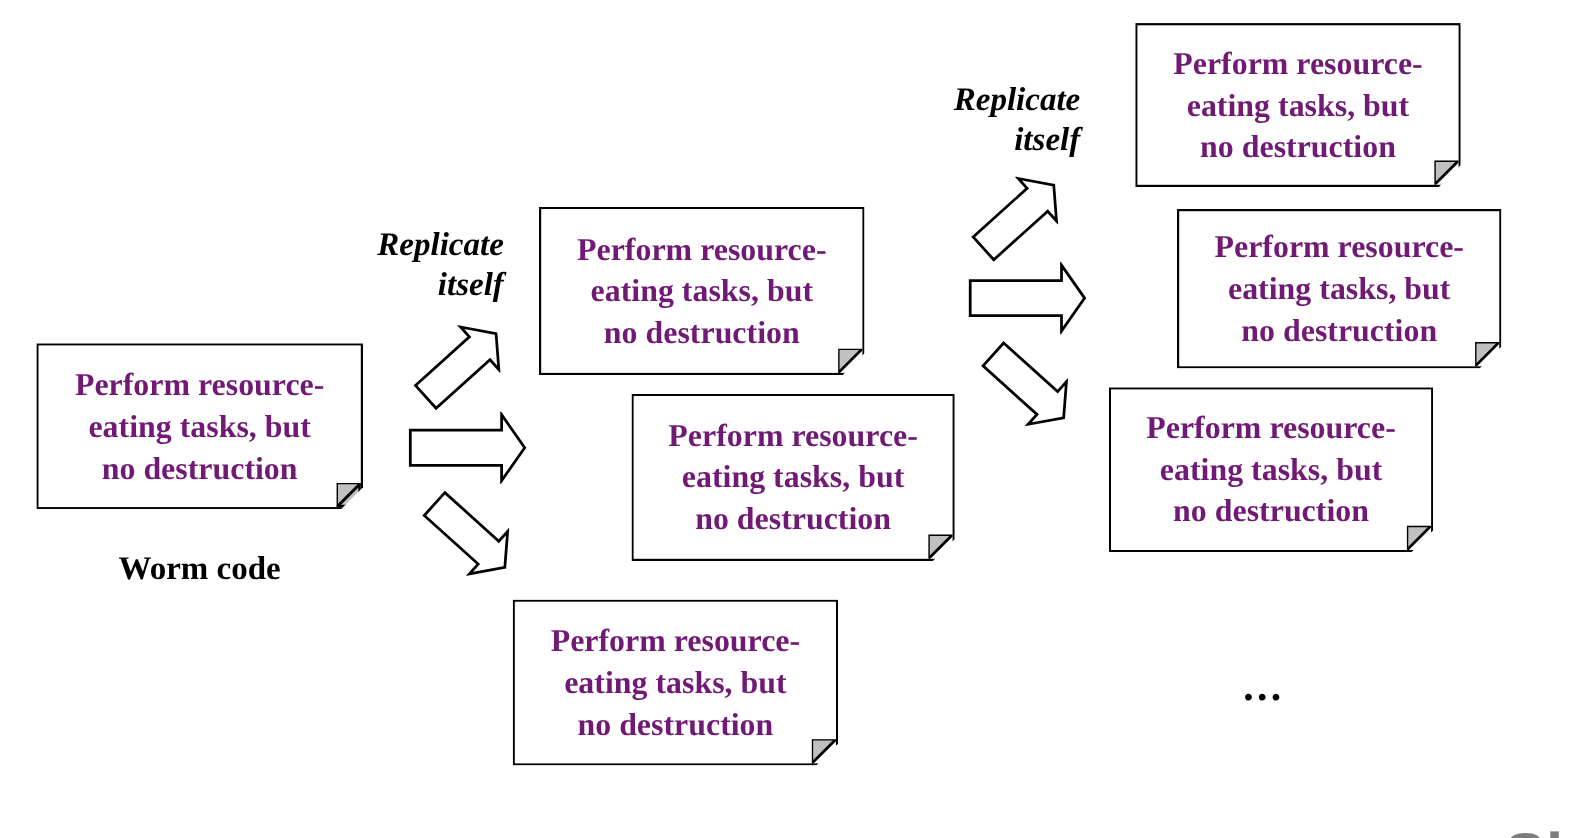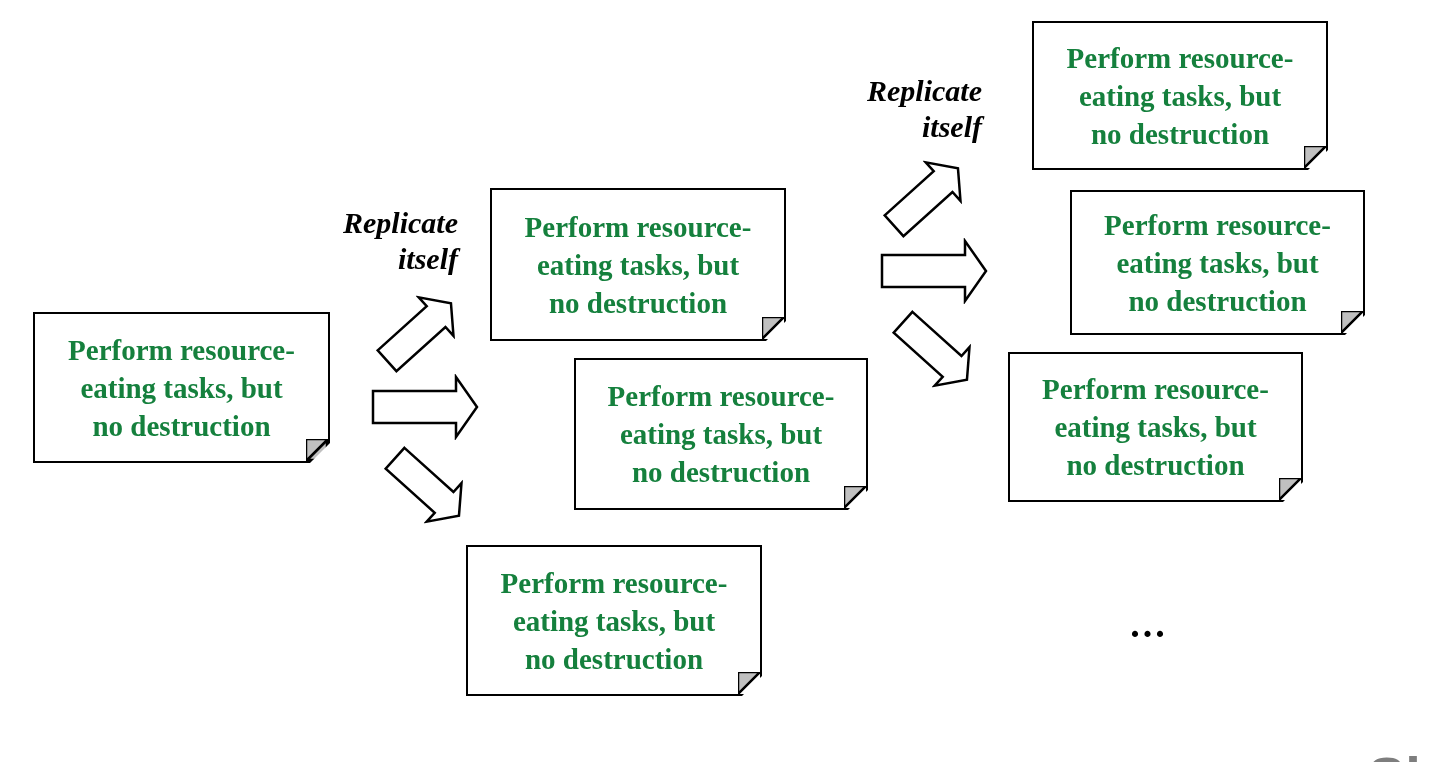--- a/index.html
+++ b/index.html
@@ -22,21 +22,21 @@
     border: 2.5px solid #000000;
     clip-path: polygon(0 0, 100% 0, 100% calc(100% - 20px), calc(100% - 20px) 100%, 0 100%);
     display: flex;
     align-items: center;
     justify-content: center;
   }
   .note-text {
     font-weight: bold;
     font-size: 29px;
     line-height: 38px;
-    color: #15803d;
+    color: #701a75;
     text-align: center;
     white-space: pre-line;
   }
   .flap {
     position: absolute;
     right: 0;
     bottom: 0;
     width: 22px;
     height: 22px;
   }
@@ -85,20 +85,21 @@
 
   <div class="note" style="left:33px; top:312px; width:297px; height:151px;">
     <div class="note-text">Perform resource-
 eating tasks, but
 no destruction</div>
     <svg class="flap" viewBox="0 0 22 22">
       <polygon points="1,21 21,1 1,1" fill="#c0c0c0" stroke="#000000" stroke-width="2.5" stroke-linejoin="round" transform="rotate(180 11 11)"></polygon>
       <polygon points="0,22 22,0 0,0" fill="#c0c0c0" stroke="#000000" stroke-width="2.5"></polygon>
     </svg>
   </div>
+  <div class="caption" style="left:33px; top:500px; width:297px;">Worm code</div>
 
   <div class="label" style="left:288px; top:205px; width:170px;">Replicate
 itself</div>
 
   <svg class="arrow" style="left:374px; top:303px; transform:rotate(-42deg);" width="90" height="58" viewBox="0 0 90 58">
     <polygon points="2,15 68,15 68,3 88,29 68,55 68,43 2,43" fill="#ffffff" stroke="#000000" stroke-width="2.5"></polygon>
   </svg>
   <svg class="arrow" style="left:371px; top:374px;" width="108" height="66" viewBox="0 0 108 66">
     <polygon points="2,17 85,17 85,3 106,33 85,63 85,49 2,49" fill="#ffffff" stroke="#000000" stroke-width="2.5"></polygon>
   </svg>

